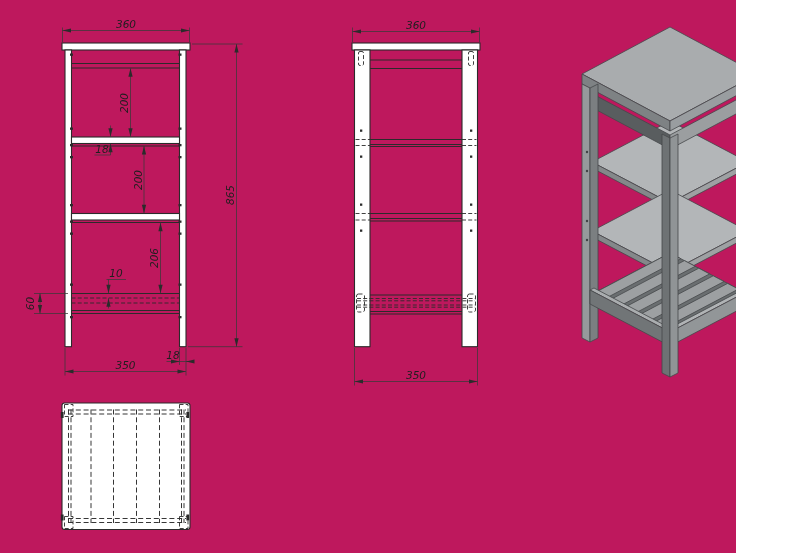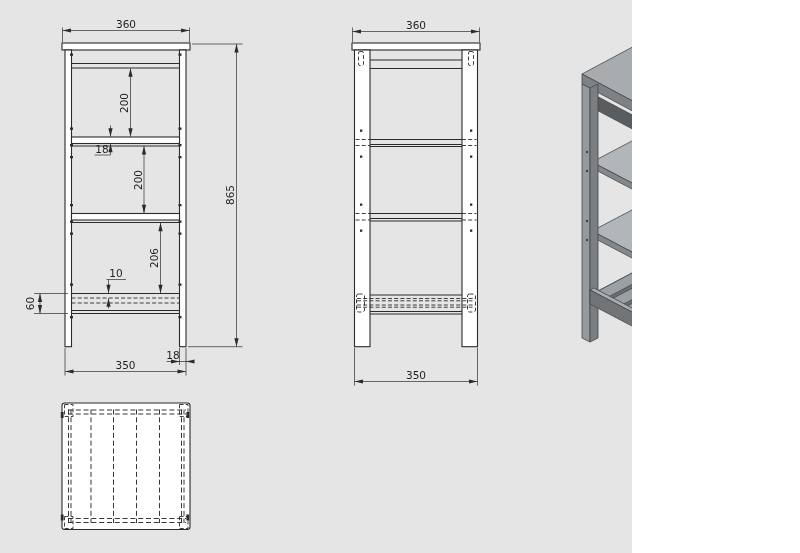--- a/index.html
+++ b/index.html
@@ -1,16 +1,16 @@
 <!DOCTYPE html>
 <html><head>
 <meta charset="utf-8">
 <style>
   html,body{margin:0;padding:0;background:#ffffff;}
-  .stage{position:relative;width:632px;height:553px;background:#e5e5e5;overflow:hidden;}
+  .stage{position:relative;width:736px;height:553px;background:#be185d;overflow:hidden;font-style:italic;}
   svg{display:block;}
   .ol{stroke:#2b2b2b;stroke-width:1.1;fill:none;}
   .olf{stroke:#2b2b2b;stroke-width:1.1;fill:#ffffff;}
   .thin{stroke:#3a3a3a;stroke-width:0.75;fill:none;}
   .dash{stroke:#2b2b2b;stroke-width:0.95;fill:none;stroke-dasharray:5 2.8;}
   .dash2{stroke:#2b2b2b;stroke-width:0.9;fill:none;stroke-dasharray:4 2.2;}
   .mark{fill:#2b2b2b;stroke:none;}
   .dimt{font-family:"DejaVu Sans",sans-serif;font-size:10.5px;fill:#1f1f1f;text-anchor:middle;}
   .iso{stroke:#45484a;stroke-width:0.8;stroke-linejoin:round;}
 </style>

